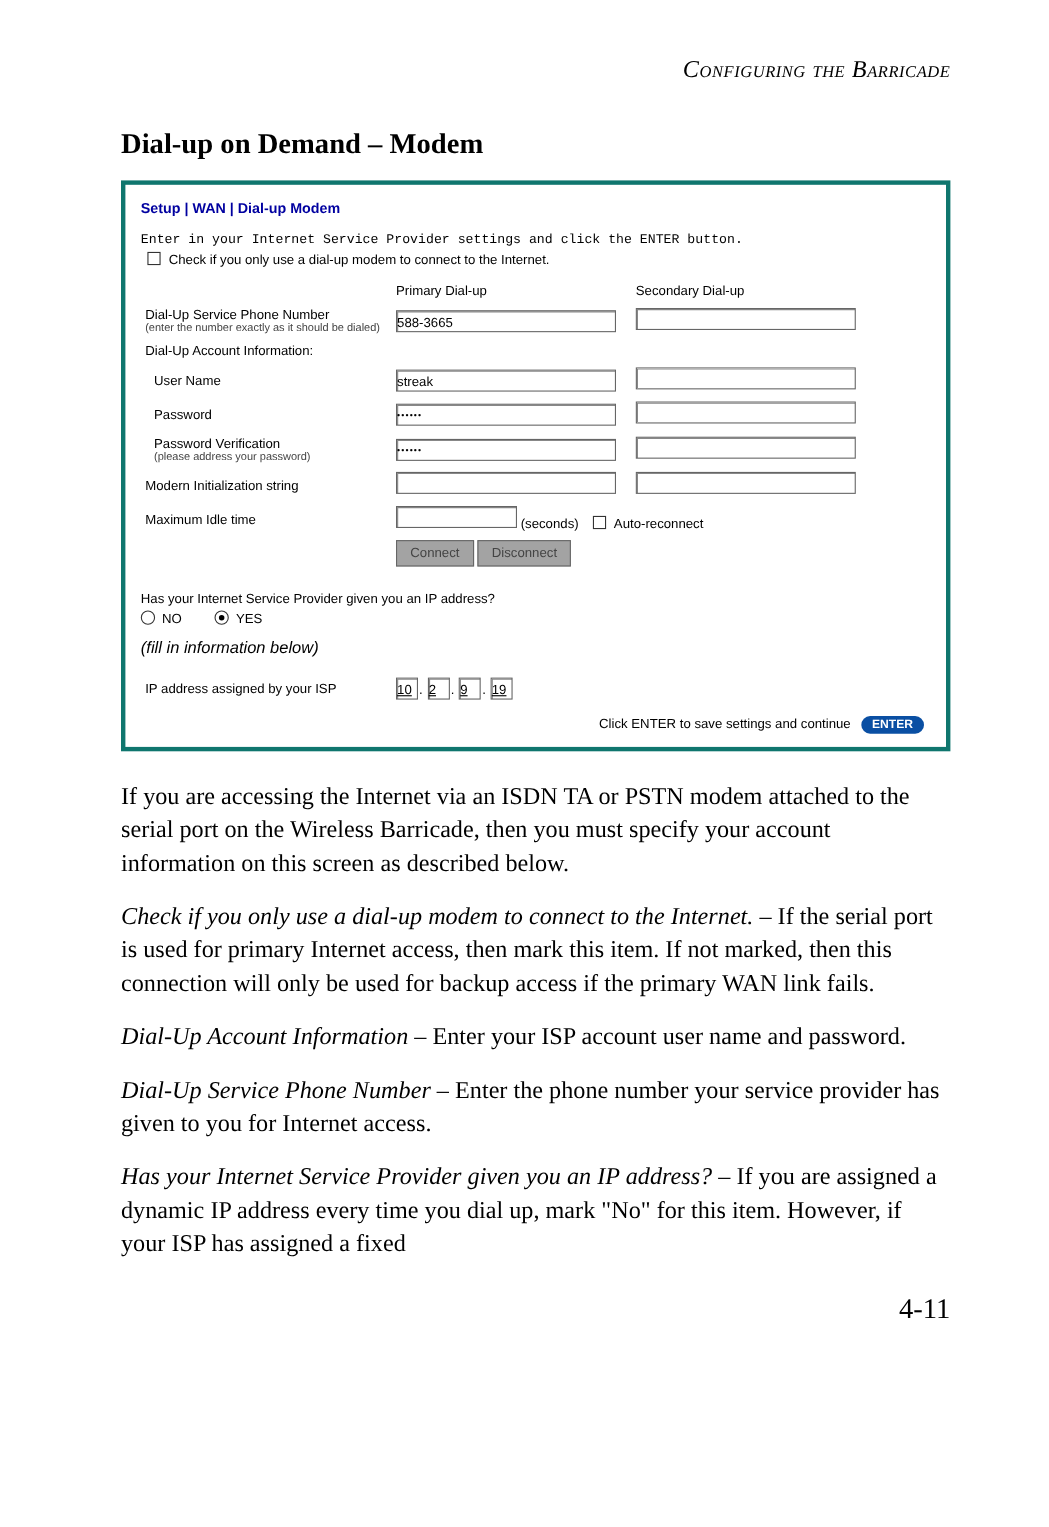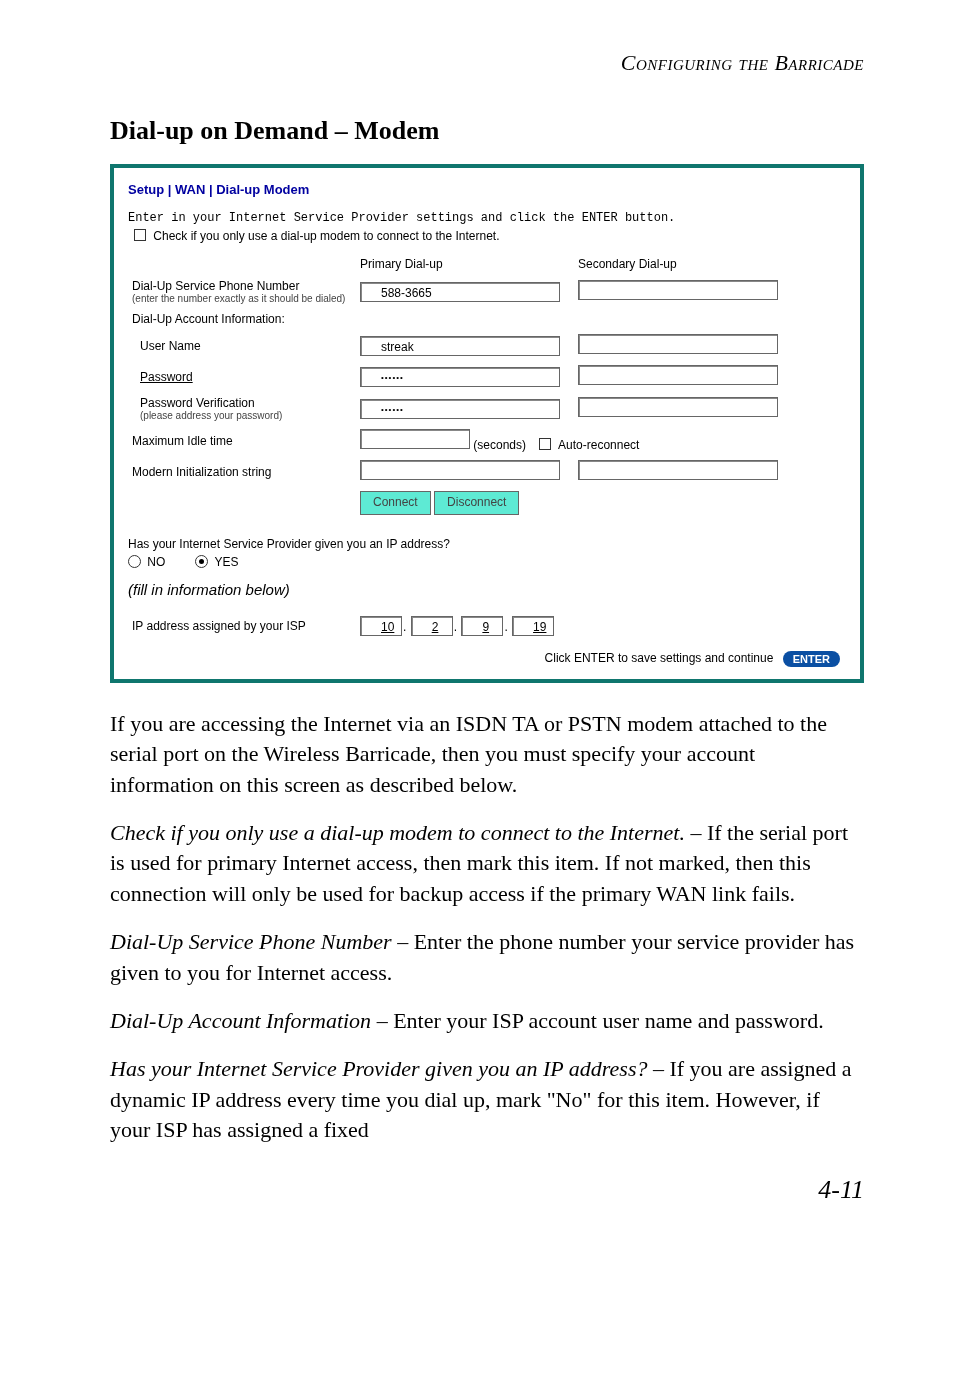--- a/index.html
+++ b/index.html
@@ -72,36 +72,36 @@
   .sub {
     font-size: 10px;
     color: #444;
     display: block;
   }
   .txt {
     border: 1px solid #666;
     box-shadow: inset 1px 1px 0 #888;
     height: 20px;
     line-height: 20px;
-    padding: 0 20px;
+    padding: 0 0;
     font-family: Arial, Helvetica, sans-serif;
     font-size: 12px;
     background: #fff;
     display: inline-block;
     box-sizing: border-box;
   }
   .w200 { width: 200px; }
   .w40 { width: 20px; text-decoration: underline; }
   .btn {
     display: inline-block;
     height: 22px;
     line-height: 20px;
     padding: 0 12px;
     border: 1px solid #666;
-    background: #5eead4;
+    background: #a3a3a3;
     font-size: 12px;
     color: #444;
   }
   .radio {
     display: inline-block;
     width: 11px;
     height: 11px;
     border: 1px solid #333;
     border-radius: 50%;
     vertical-align: -2px;
@@ -142,21 +142,20 @@
     font-size: 22px;
     line-height: 1.38;
     margin: 0 0 18px 0;
     text-align: left;
   }
   .em { font-style: italic; }
   .pagenum {
     text-align: right;
     font-size: 26px;
     margin-top: 30px;
-    font-style: italic;
   }
 </style>
 </head>
 <body>
 
 <div class="page">
 
   <div class="running-head">Configuring the Barricade</div>
 
   <h2 class="section">Dial-up on Demand – Modem</h2>
@@ -191,49 +190,49 @@
         <td colspan="3">Dial-Up Account Information:</td>
       </tr>
 
       <tr>
         <td style="padding-left:12px;">User Name</td>
         <td><span class="txt w200">streak</span></td>
         <td><span class="txt w200"></span></td>
       </tr>
 
       <tr>
-        <td style="padding-left:12px;text-decoration:underline;">Password</td>
+        <td style="padding-left:12px;">Password</td>
         <td><span class="txt w200" style="font-size:8px;letter-spacing:1px;">••••••</span></td>
         <td><span class="txt w200"></span></td>
       </tr>
 
       <tr>
         <td style="padding-left:12px;">
           <span>Password Verification</span>
           <span class="sub">(please address your password)</span>
         </td>
         <td><span class="txt w200" style="font-size:8px;letter-spacing:1px;">••••••</span></td>
+        <td><span class="txt w200"></span></td>
+      </tr>
+
+      <tr>
+        <td>Modern Initialization string</td>
+        <td><span class="txt w200"></span></td>
         <td><span class="txt w200"></span></td>
       </tr>
 
       <tr>
         <td>Maximum Idle time</td>
         <td colspan="2">
           <span class="txt" style="width:110px;"></span>
           <span>(seconds)</span>
           &nbsp;&nbsp;
           <span class="checkbox"></span>
           <span>Auto-reconnect</span>
         </td>
-      </tr>
-
-      <tr>
-        <td>Modern Initialization string</td>
-        <td><span class="txt w200"></span></td>
-        <td><span class="txt w200"></span></td>
       </tr>
 
       <tr>
         <td></td>
         <td colspan="2">
           <span class="btn">Connect</span>
           <span class="btn">Disconnect</span>
         </td>
       </tr>
     </tbody>
@@ -270,25 +269,25 @@
     </div>
   </div>
 
   <p class="para">If you are accessing the Internet via an ISDN TA or PSTN modem attached to the serial port on the Wireless Barricade, then you must specify your account information on this screen as described below.</p>
 
   <p class="para">
     <span class="em">Check if you only use a dial-up modem to connect to the Internet.</span><span> – If the serial port is used for primary Internet access, then mark this item. If not marked, then this connection will only be used for backup access if the primary WAN link fails.</span>
   </p>
 
   <p class="para">
+    <span class="em">Dial-Up Account Information</span><span> – Enter your ISP account user name and password.</span>
+  </p>
+
+  <p class="para">
     <span class="em">Dial-Up Service Phone Number</span><span> – Enter the phone number your service provider has given to you for Internet access.</span>
-  </p>
-
-  <p class="para">
-    <span class="em">Dial-Up Account Information</span><span> – Enter your ISP account user name and password.</span>
   </p>
 
   <p class="para">
     <span class="em">Has your Internet Service Provider given you an IP address?</span><span> – If you are assigned a dynamic IP address every time you dial up, mark "No" for this item. However, if your ISP has assigned a fixed</span>
   </p>
 
   <div class="pagenum">4-11</div>
 </div>
 
 </body></html>

